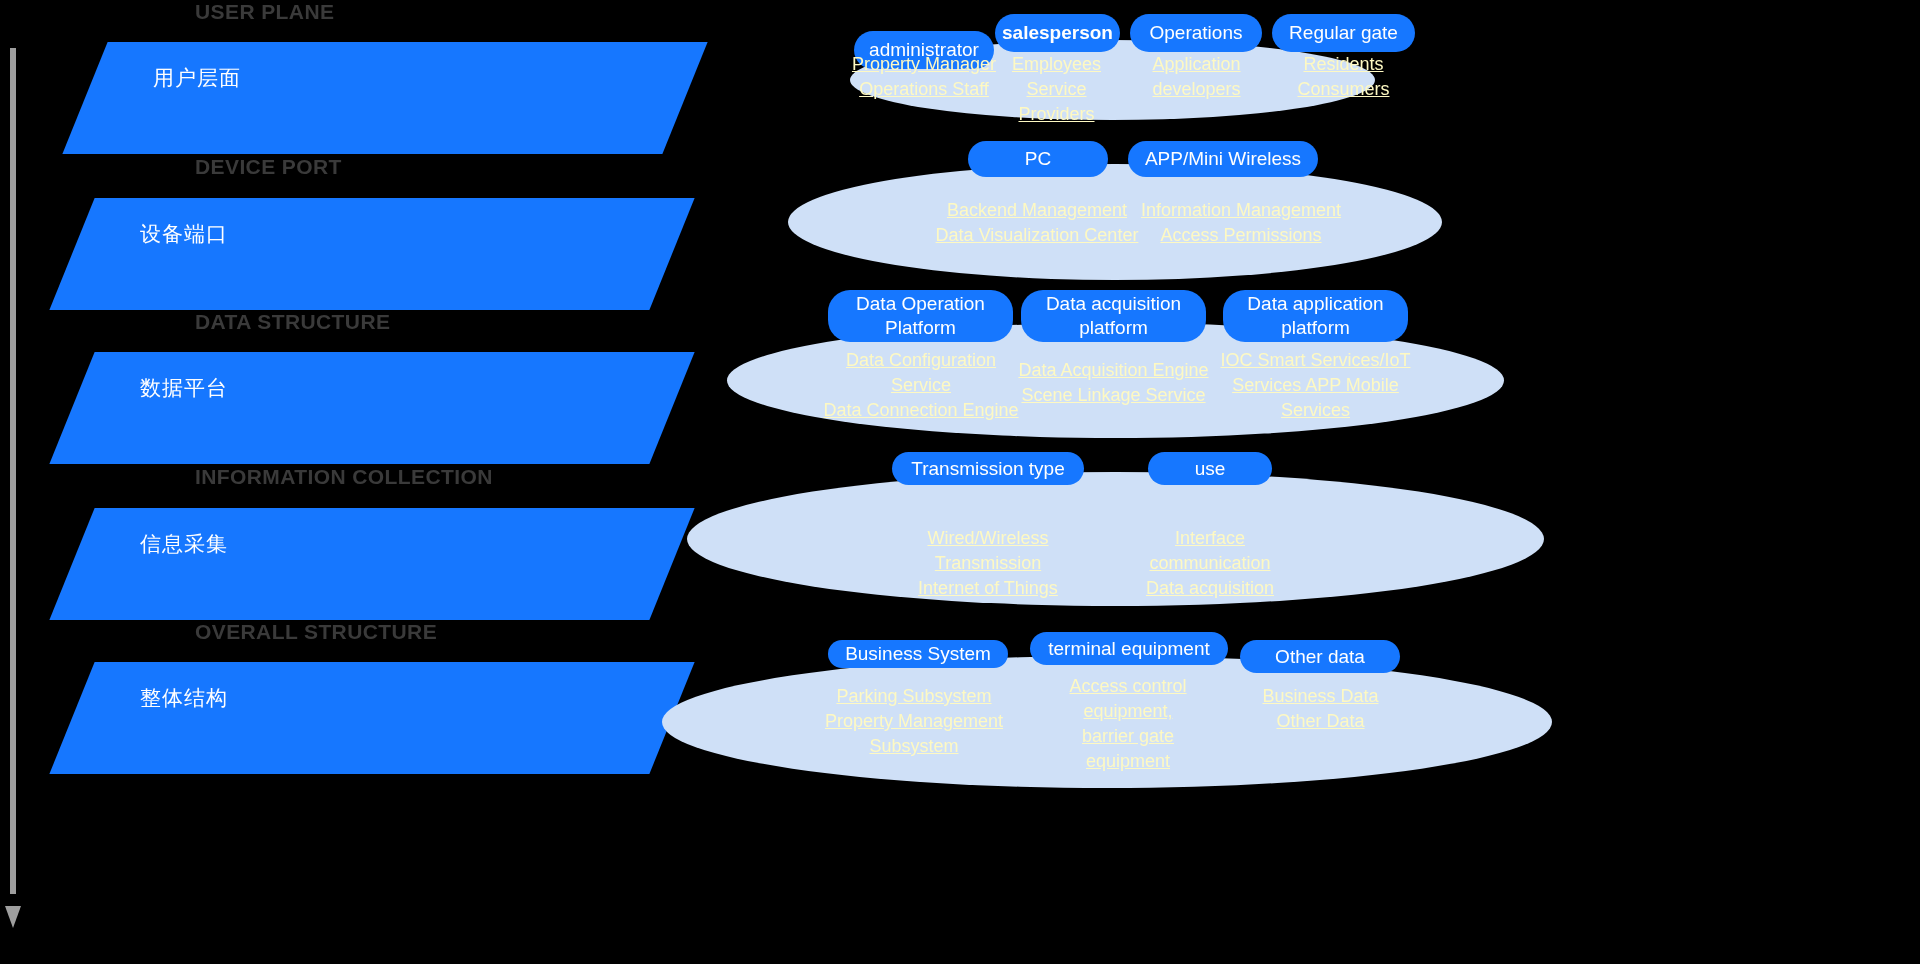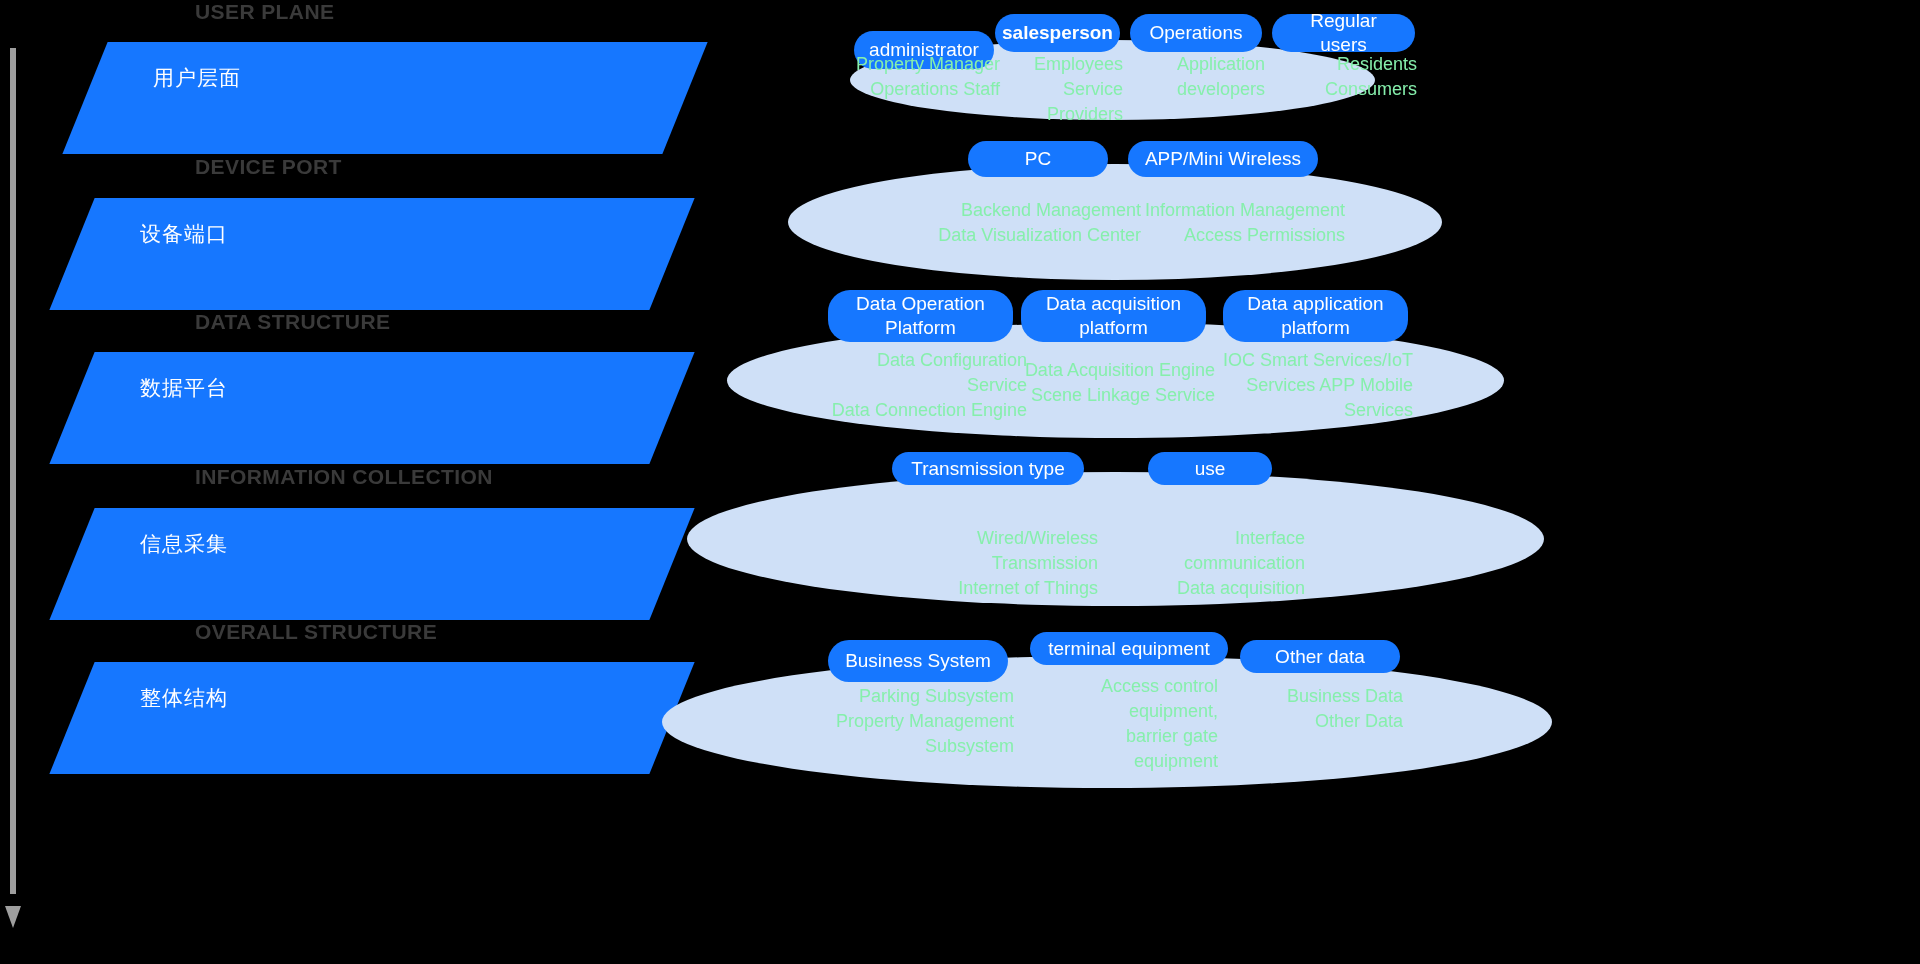--- a/index.html
+++ b/index.html
@@ -103,23 +103,24 @@
     justify-content: center;
     padding: 6px 16px;
     box-sizing: border-box;
     white-space: pre-line;
   }
 
   .desc {
     position: absolute;
     font-size: 18px;
     line-height: 25px;
-    color: #86efac;
-    text-align: right;
+    color: #fef9c3;
+    text-align: center;
     white-space: pre-line;
+    text-decoration: underline;
   }
 </style>
 </head>
 <body>
 
 <div id="left-panel">
 
   <div id="flow-arrow">
     <div class="shaft"></div>
     <div class="head"></div>
@@ -162,21 +163,21 @@
 </div>
 
 <div id="right-panel">
 
   <div class="stack-row">
     <div class="ellipse" style="left:60px; top:40px; width:525px; height:80px;"></div>
 
     <div class="pill" style="left:64px; top:14px; width:140px; height:38px;margin-top:17px;">administrator</div>
     <div class="pill" style="left:205px; top:14px; width:125px; height:38px;font-weight:bold;">salesperson</div>
     <div class="pill" style="left:340px; top:14px; width:132px; height:38px;">Operations</div>
-    <div class="pill" style="left:482px; top:14px; width:143px; height:38px;">Regular users</div>
+    <div class="pill" style="left:482px; top:14px; width:143px; height:38px;">Regular gate</div>
 
     <div class="desc" style="left:58px; top:52px; width:152px;">Property Manager
 Operations Staff</div>
     <div class="desc" style="left:200px; top:52px; width:133px;">Employees
 Service
 Providers</div>
     <div class="desc" style="left:338px; top:52px; width:137px;">Application
 developers</div>
     <div class="desc" style="left:480px; top:52px; width:147px;">Residents
 Consumers</div>
@@ -222,21 +223,21 @@
 
     <div class="desc" style="left:88px; top:526px; width:220px;">Wired/Wireless Transmission
 Internet of Things</div>
     <div class="desc" style="left:325px; top:526px; width:190px;">Interface communication
 Data acquisition</div>
   </div>
 
   <div class="stack-row">
     <div class="ellipse" style="left:-128px; top:656px; width:890px; height:132px;"></div>
 
-    <div class="pill" style="left:38px; top:640px; width:180px; height:42px;">Business System</div>
+    <div class="pill" style="left:38px; top:640px; width:180px; height:28px;">Business System</div>
     <div class="pill" style="left:240px; top:632px; width:198px; height:33px;">terminal equipment</div>
     <div class="pill" style="left:450px; top:640px; width:160px; height:33px;">Other data</div>
 
     <div class="desc" style="left:24px; top:684px; width:200px;">Parking Subsystem
 Property Management
 Subsystem</div>
     <div class="desc" style="left:248px; top:674px; width:180px;">Access control
 equipment,
 barrier gate
 equipment</div>

